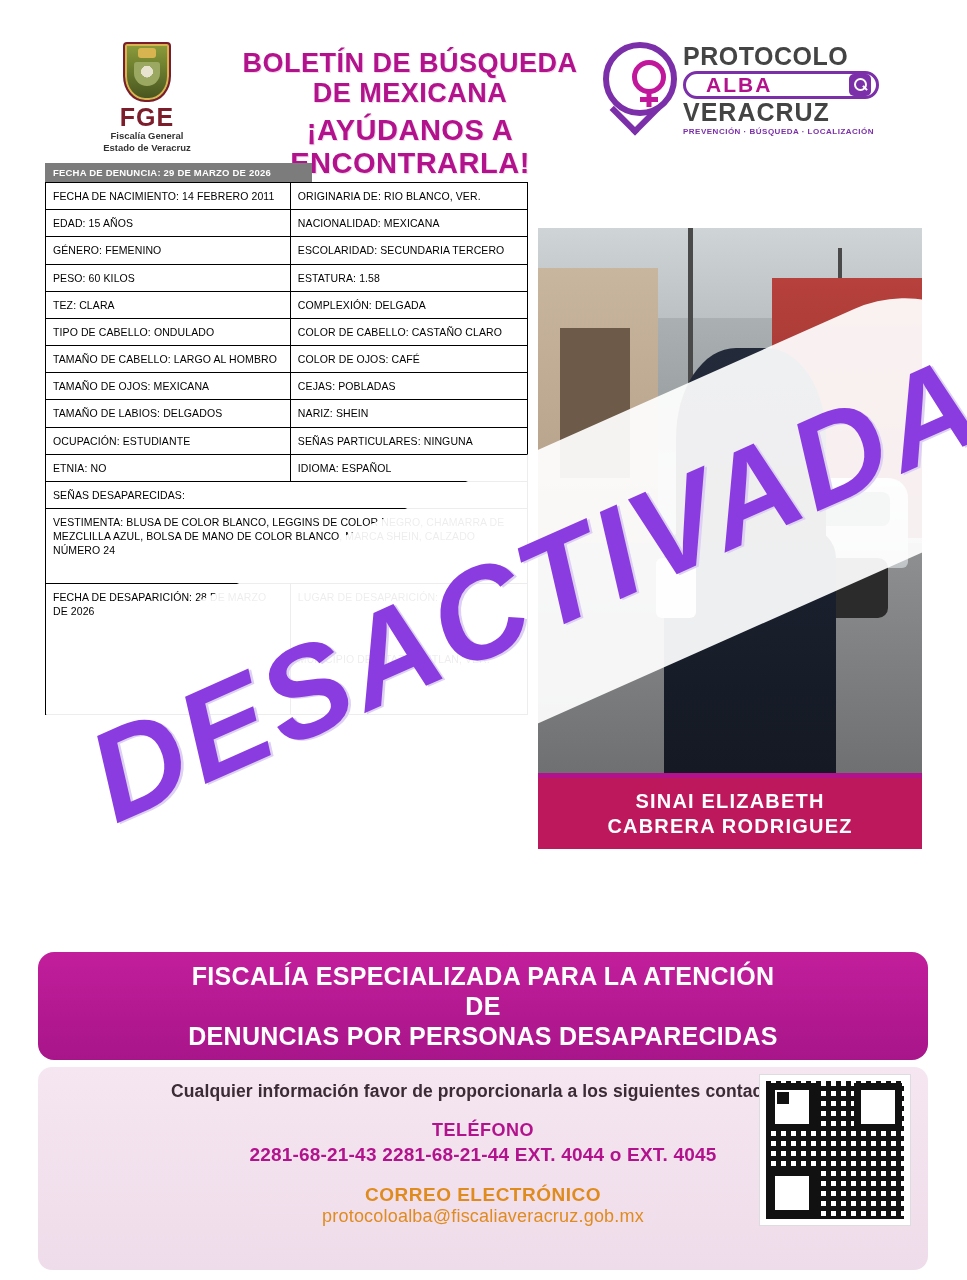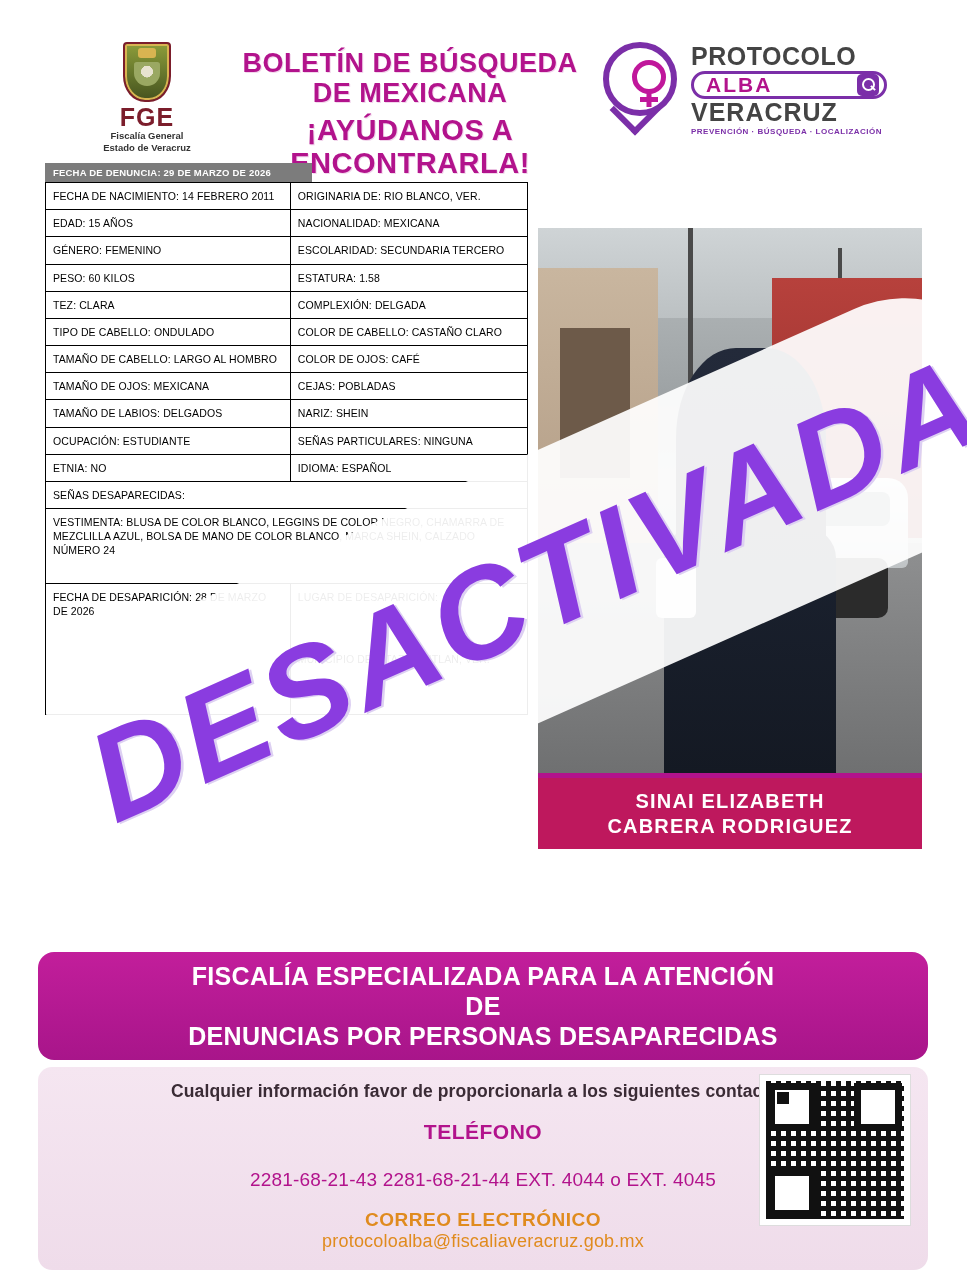--- a/index.html
+++ b/index.html
@@ -144,21 +144,21 @@
   .venus:before {
     content: "";
     position: absolute;
     left: 50%; top: 32px;
     transform: translateX(-50%);
     width: 18px; height: 5px;
     background: #c0179b;
   }
   .alba-text {
     position: absolute;
-    left: 92px; top: 6px;
+    left: 84px; top: 6px;
     width: 212px;
   }
   .alba-protocolo {
     font-size: 25px;
     font-weight: bold;
     color: #444;
     letter-spacing: 0.5px;
     line-height: 1;
   }
   .alba-pill {
@@ -171,20 +171,21 @@
     justify-content: space-between;
     padding: 0 5px 0 12px;
     box-sizing: border-box;
     width: 196px;
   }
   .alba-pill span {
     font-size: 21px;
     font-weight: bold;
     color: #b2138c;
     letter-spacing: 2px;
+    margin-left: 8px;
   }
   .alba-mag {
     width: 22px; height: 22px;
     border-radius: 5px;
     background: #7b2fa8;
     position: relative;
   }
   .alba-mag:before {
     content: "";
     position: absolute;
@@ -390,29 +391,29 @@
     text-align: center;
   }
   .contact-intro {
     font-size: 17.5px;
     font-weight: bold;
     color: #3a2b35;
     letter-spacing: 0.1px;
   }
   .tel-label {
     margin-top: 18px;
-    font-size: 21px;
+    font-size: 18px;
     font-weight: bold;
     color: #b2138c;
     letter-spacing: 0.5px;
   }
   .tel-nums {
-    margin-top: 25px;
+    margin-top: 3px;
     font-size: 19px;
-    font-weight: normal;
+    font-weight: bold;
     color: #b2138c;
     letter-spacing: 0.2px;
   }
   .mail-label {
     margin-top: 18px;
     font-size: 19px;
     font-weight: bold;
     color: #e08b1e;
     letter-spacing: 0.5px;
   }

